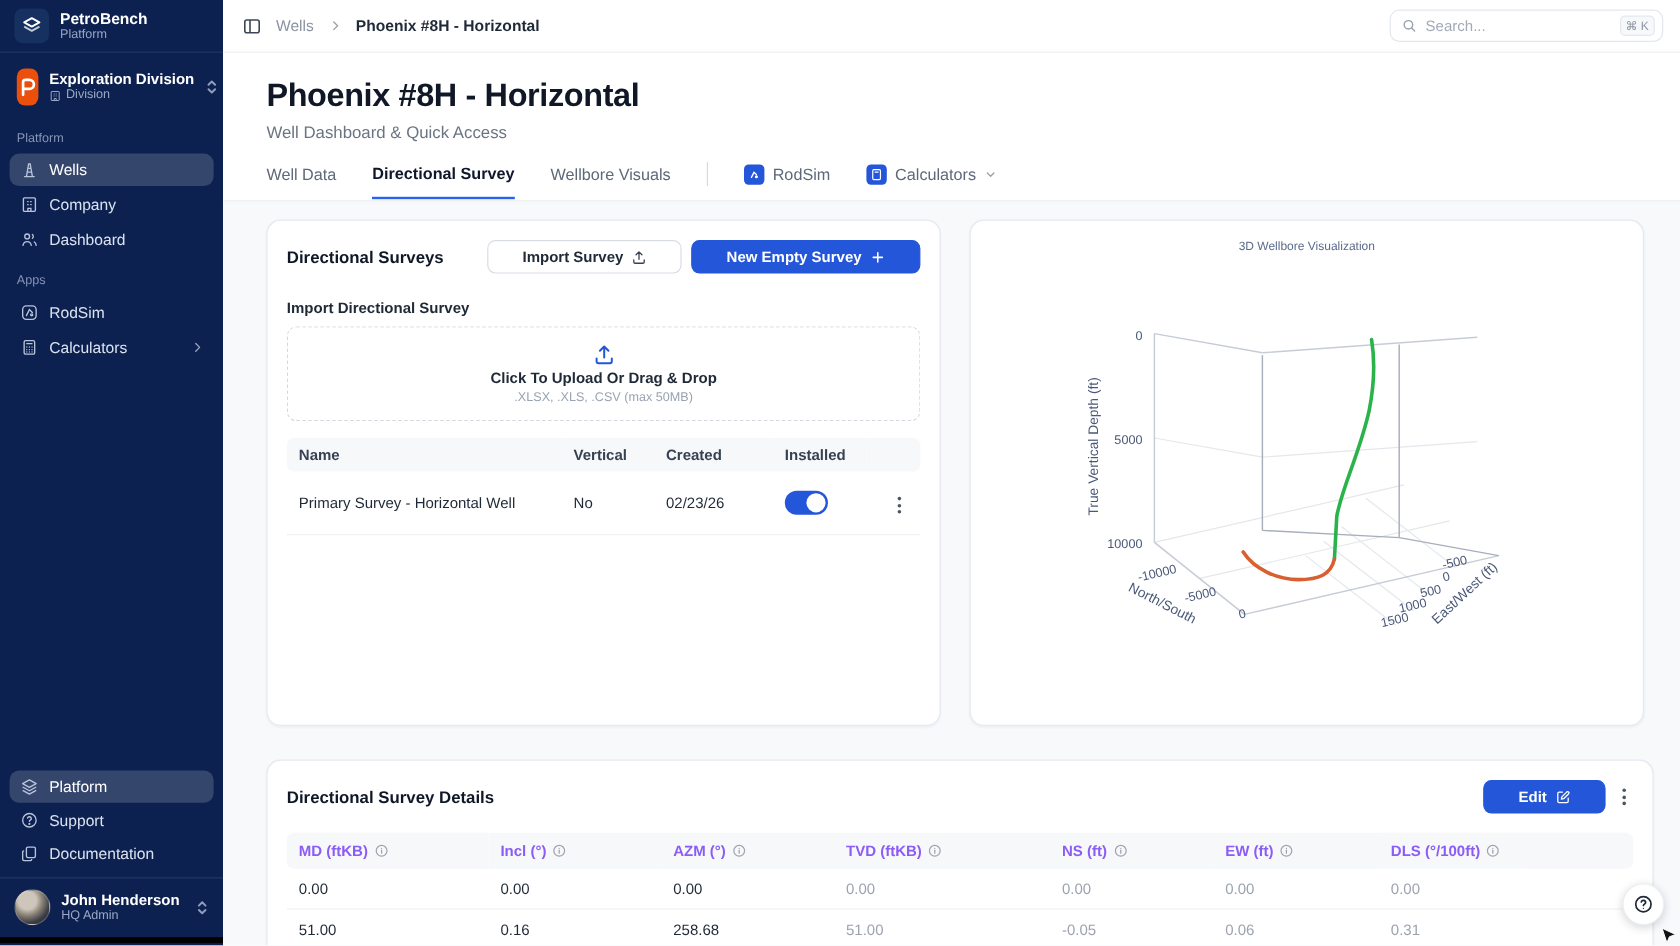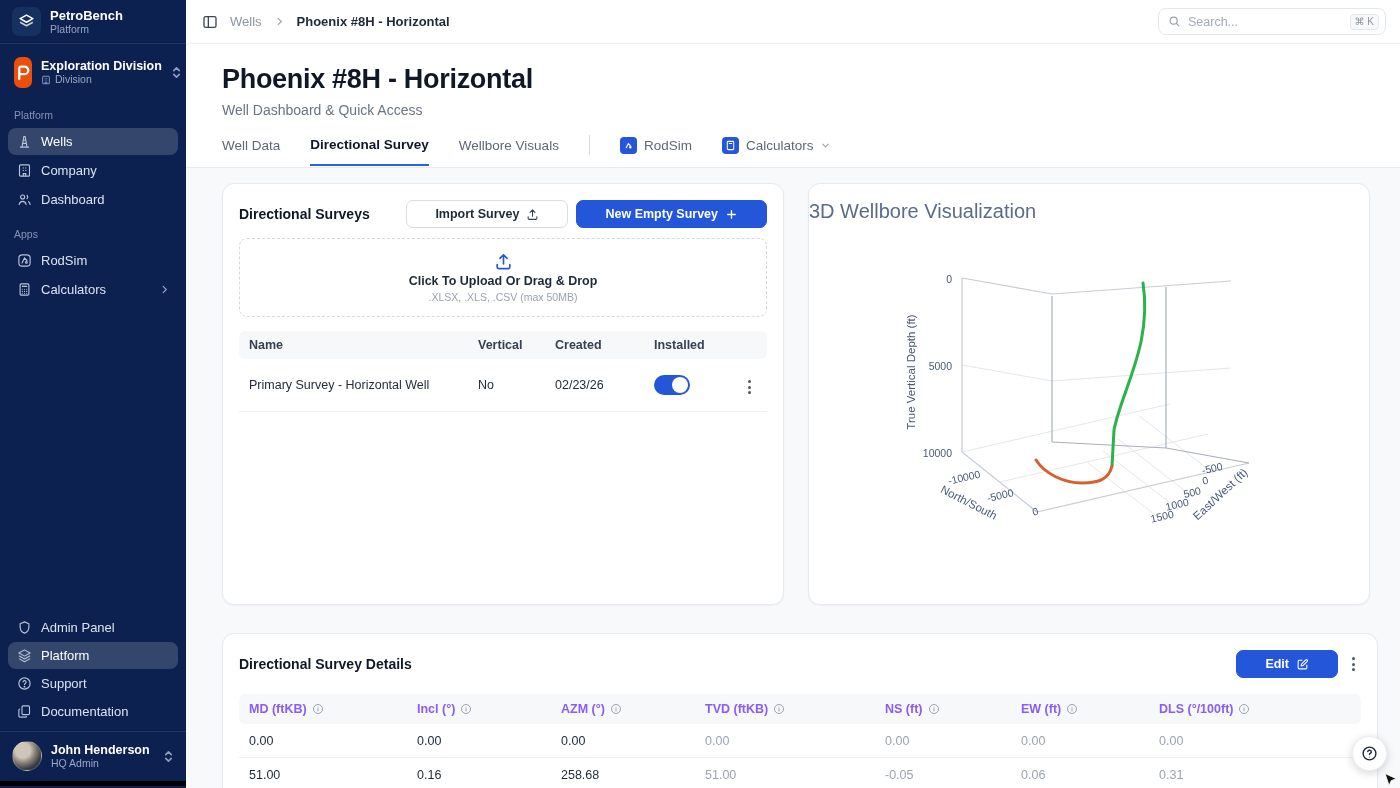--- a/index.html
+++ b/index.html
@@ -77,21 +77,21 @@
 
   .toggle { width:36px; height:20px; border-radius:10px; background:#2456d9; position:relative; display:inline-block; cursor:pointer; vertical-align:middle; }
   .toggle .knob { position:absolute; top:2px; right:2px; width:16px; height:16px; border-radius:50%; background:#fff; }
 
   .kebab { display:inline-flex; flex-direction:column; gap:2.5px; padding:4px 6px; cursor:pointer; }
   .kebab i { width:3px; height:3px; border-radius:50%; background:#4b5563; }
 
   .icon-btn { width:31px; height:31px; border:1px solid #e6e9ef; border-radius:8px; background:#fff; display:flex; align-items:center; justify-content:center; cursor:pointer; color:#334155; }
 
   .plot-wrap { position:relative; height:360px; }
-  .plot-title { position:absolute; top:16px; left:0; right:0; text-align:left; font-size:20px; color:#5b6b8c; }
+  .plot-title { position:absolute; top:16px; left:0; right:0; text-align:center; font-size:10px; color:#5b6b8c; }
 
   
   .card-details { margin-top:28px; width:1156px; height:420px; }
   .dt-table { width:calc(100% - 32px); margin:4px 16px 0; font-size:12.5px; table-layout:fixed; }
   .dt-table col.c1{width:168px}.dt-table col.c2{width:144px}.dt-table col.c3{width:144px}
   .dt-table col.c4{width:180px}.dt-table col.c5{width:136px}.dt-table col.c6{width:138px}
   .dt-table thead td { background:#f7f8fa; color:#8b5cf6; font-weight:600; padding:8px 10px; }
   .dt-table thead td:first-child{border-radius:6px 0 0 6px}
   .dt-table thead td:last-child{border-radius:0 6px 6px 0}
   .dt-table thead .hcell { display:flex; align-items:center; gap:5px; }
@@ -197,28 +197,20 @@
       </span>
       <span>Calculators</span>
       <span class="caret-r">
         <svg width="11" height="11" viewBox="0 0 24 24" fill="none" stroke="currentColor" stroke-width="2.4" stroke-linecap="round" stroke-linejoin="round">
             <path d="M9 5l7 7-7 7"></path>
           </svg>
       </span>
     </div>
 
     <div class="sb-footer">
-      <div class="sb-item">
-        <span class="sb-ic">
-          <svg width="15" height="15" viewBox="0 0 24 24" fill="none" stroke="currentColor" stroke-width="1.8" stroke-linejoin="round">
-              <path d="M12 3l7 3v5c0 5-3 8.5-7 10-4-1.5-7-5-7-10V6l7-3z"></path>
-            </svg>
-        </span>
-        <span>Admin Panel</span>
-      </div>
       <div class="sb-item active">
         <span class="sb-ic">
           <svg width="15" height="15" viewBox="0 0 24 24" fill="none" stroke="currentColor" stroke-width="1.8" stroke-linejoin="round">
               <path d="M12 3 3 8l9 5 9-5-9-5z"></path>
               <path d="M3 12.5l9 5 9-5M3 17l9 5 9-5"></path>
             </svg>
         </span>
         <span>Platform</span>
       </div>
       <div class="sb-item">
@@ -334,20 +326,21 @@
               </button>
               <button class="btn btn-primary">
                 <span>New Empty Survey</span>
                 <svg width="13" height="13" viewBox="0 0 24 24" fill="none" stroke="#fff" stroke-width="2.4" stroke-linecap="round">
                     <path d="M12 5v14M5 12h14"></path>
                   </svg>
               </button>
             </span>
           </div>
 
+          <div class="import-label">Import Directional Survey</div>
 
           <div class="dropzone">
             <svg width="19" height="19" viewBox="0 0 24 24" fill="none" stroke="#2456d9" stroke-width="2.1" stroke-linecap="round" stroke-linejoin="round">
                 <path d="M12 15V4M7.5 8 12 3.5 16.5 8"></path>
                 <path d="M4 16v3a2 2 0 0 0 2 2h12a2 2 0 0 0 2-2v-3"></path>
               </svg>
             <span class="dz-line1">Click To Upload Or Drag &amp; Drop</span>
             <span class="dz-line2">.XLSX, .XLS, .CSV (max 50MB)</span>
           </div>
 

